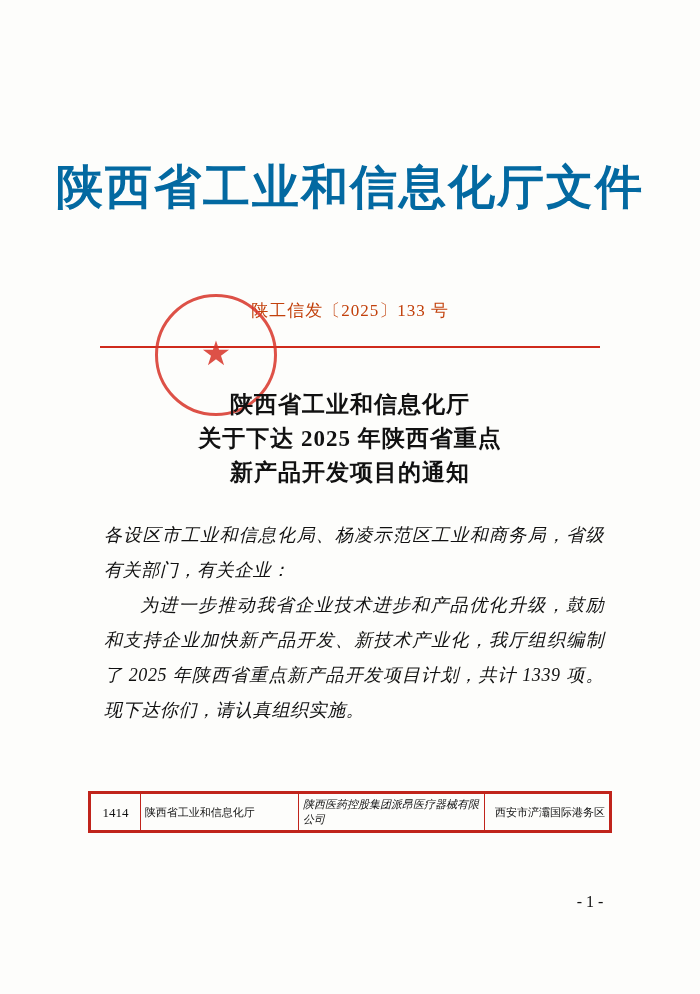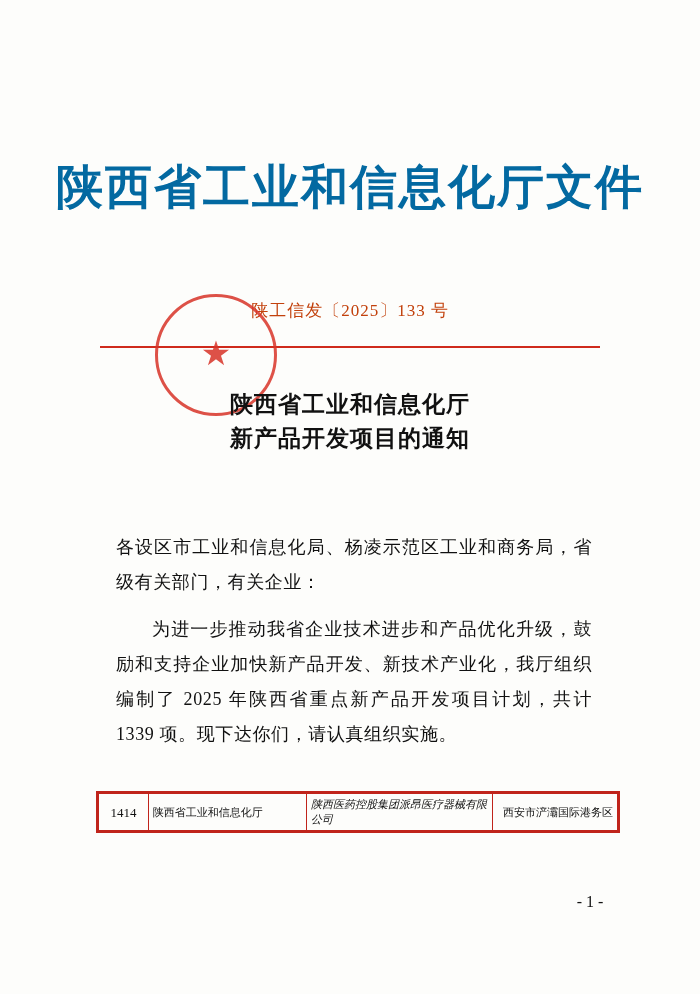--- a/index.html
+++ b/index.html
@@ -106,35 +106,35 @@
     top: 518px;
     left: 104px;
     width: 500px;
     font-size: 18px;
     line-height: 35px;
     color: #111;
     text-align: justify;
     letter-spacing: 0.6px;
   }
   .body-block p {
-    margin: 12px;
+    margin: 0;
+    font-style: italic;
   }
   .indent {
     text-indent: 2em;
   }
 
   
   .tbl-wrap {
     position: absolute;
     top: 791px;
     left: 88px;
     width: 524px;
     border: 2px solid #c0241b;
     box-sizing: border-box;
-    margin-left: 8px;
   }
   table.proj {
     width: 100%;
     border-collapse: collapse;
     font-family: "DejaVu Sans", "Liberation Sans", sans-serif;
     font-size: 11px;
     color: #111;
   }
   table.proj td {
     border: 1px solid #c0241b;
@@ -185,20 +185,21 @@
 
   <div class="red-rule"></div>
 
   <div class="seal">
     <div class="seal-inner"></div>
     <div class="seal-star">★</div>
   </div>
 
   <div class="title-block">
     <div>陕西省工业和信息化厅</div>
+    <div>关于下达 2025 年陕西省重点</div>
     <div>新产品开发项目的通知</div>
   </div>
 
   <div class="body-block">
     <p>各设区市工业和信息化局、杨凌示范区工业和商务局，省级有关部门，有关企业：</p>
     <p class="indent">为进一步推动我省企业技术进步和产品优化升级，鼓励和支持企业加快新产品开发、新技术产业化，我厅组织编制了 2025 年陕西省重点新产品开发项目计划，共计 1339 项。现下达你们，请认真组织实施。</p>
   </div>
 
   <div class="tbl-wrap">
     <table class="proj">

